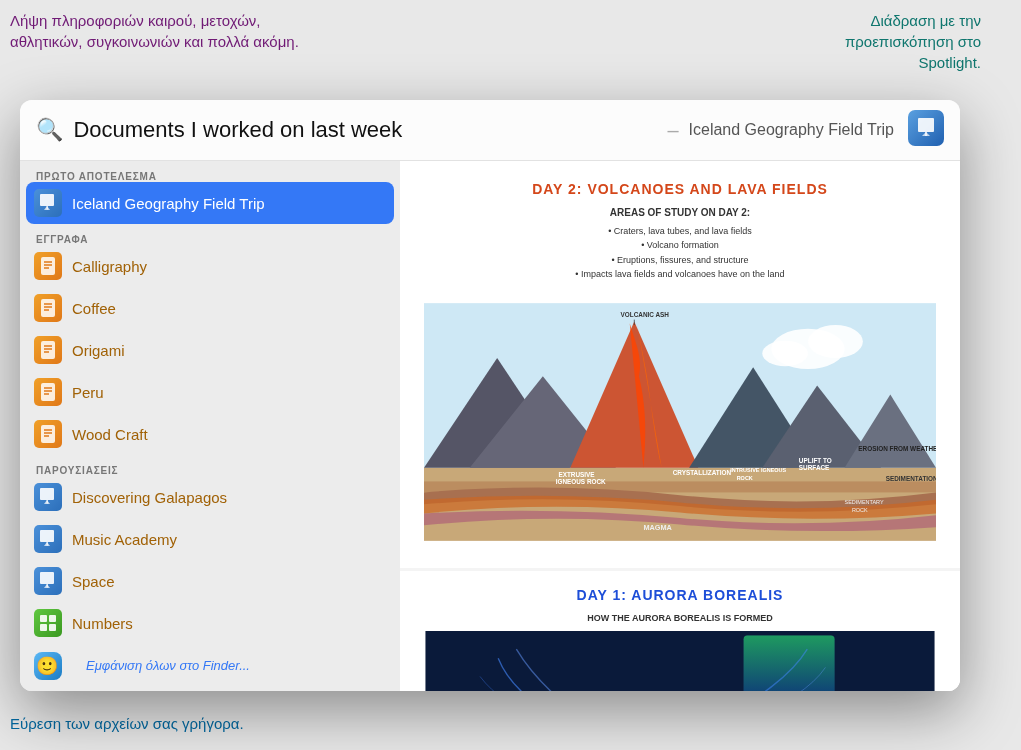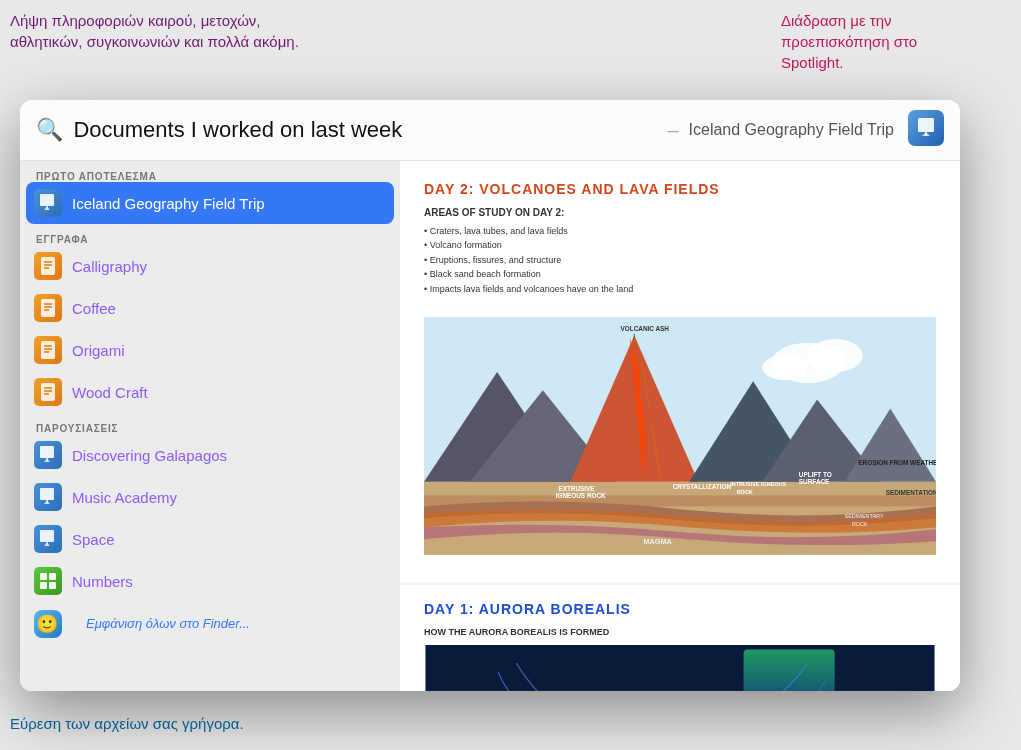--- a/index.html
+++ b/index.html
@@ -22,23 +22,23 @@
       color: #701a75;
       line-height: 1.4;
     }
 
     .annotation-top-right {
       position: absolute;
       top: 10px;
       right: 40px;
       width: 200px;
       font-size: 15px;
-      color: #be185d;
+      color: #0f766e;
       line-height: 1.4;
-      text-align: left;
+      text-align: right;
     }
 
     .annotation-bottom {
       position: absolute;
       bottom: 18px;
       left: 10px;
       font-size: 15px;
       color: #0369a1;
     }
 
@@ -160,21 +160,21 @@
 
     .icon-finder {
       background: linear-gradient(135deg, #5bb8f5, #1a7bc4);
       color: white;
       font-size: 14px;
       border-radius: 8px;
     }
 
     .item-label {
       font-size: 15px;
-      color: #8b5cf6;
+      color: #a16207;
     }
 
     .show-all {
       font-size: 13px;
       color: #3478f6;
       padding: 8px 14px;
       cursor: pointer;
       display: flex;
       align-items: center;
       font-style: italic;
@@ -185,20 +185,21 @@
       background: white;
       overflow: hidden;
       position: relative;
     }
 
     .preview-content {
       width: 100%;
       height: 100%;
       overflow: hidden;
       font-family: 'Helvetica Neue', Arial, sans-serif;
+      text-align: center;
     }
 
     .day2-section {
       background: white;
       padding: 20px 24px 16px;
       border-bottom: 3px solid #f4f4f4;
     }
 
     .day2-header {
       font-size: 14px;
@@ -349,20 +350,31 @@
           <svg width="22" height="22" viewBox="0 0 22 22">
             <rect x="4" y="2" width="14" height="18" rx="2" fill="white" opacity="0.85"></rect>
             <line x1="7" y1="7" x2="15" y2="7" stroke="#e07818" stroke-width="1.5"></line>
             <line x1="7" y1="10" x2="15" y2="10" stroke="#e07818" stroke-width="1.5"></line>
             <line x1="7" y1="13" x2="12" y2="13" stroke="#e07818" stroke-width="1.5"></line>
           </svg>
         </div>
         <span class="item-label">Origami</span>
       </div>
 
+      <div class="result-item">
+        <div class="item-icon icon-pages">
+          <svg width="22" height="22" viewBox="0 0 22 22">
+            <rect x="4" y="2" width="14" height="18" rx="2" fill="white" opacity="0.85"></rect>
+            <line x1="7" y1="7" x2="15" y2="7" stroke="#e07818" stroke-width="1.5"></line>
+            <line x1="7" y1="10" x2="15" y2="10" stroke="#e07818" stroke-width="1.5"></line>
+            <line x1="7" y1="13" x2="12" y2="13" stroke="#e07818" stroke-width="1.5"></line>
+          </svg>
+        </div>
+        <span class="item-label">Peru</span>
+      </div>
 
       <div class="result-item">
         <div class="item-icon icon-pages">
           <svg width="22" height="22" viewBox="0 0 22 22">
             <rect x="4" y="2" width="14" height="18" rx="2" fill="white" opacity="0.85"></rect>
             <line x1="7" y1="7" x2="15" y2="7" stroke="#e07818" stroke-width="1.5"></line>
             <line x1="7" y1="10" x2="15" y2="10" stroke="#e07818" stroke-width="1.5"></line>
             <line x1="7" y1="13" x2="12" y2="13" stroke="#e07818" stroke-width="1.5"></line>
           </svg>
         </div>
@@ -426,21 +438,20 @@
     <div class="right-panel">
       <div class="preview-content">
 
         <div class="day2-section">
           <div class="day2-header">DAY 2: VOLCANOES AND LAVA FIELDS</div>
           <div class="areas-title">AREAS OF STUDY ON DAY 2:</div>
           <ul class="areas-list">
             <li>Craters, lava tubes, and lava fields</li>
             <li>Volcano formation</li>
             <li>Eruptions, fissures, and structure</li>
-            <li>Black sand beach formation</li>
             <li>Impacts lava fields and volcanoes have on the land</li>
           </ul>
 
           <div class="volcano-diagram">
             <svg viewBox="0 0 560 260" xmlns="http://www.w3.org/2000/svg">
 
               <rect width="560" height="180" fill="#cee8f5"></rect>
 
               <rect y="180" width="560" height="80" fill="#c8a878"></rect>
 

